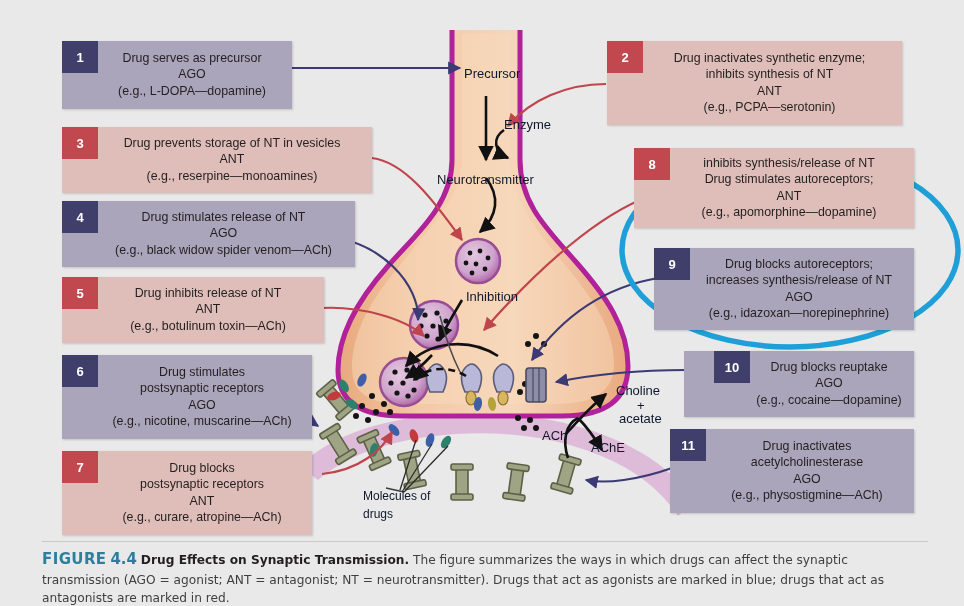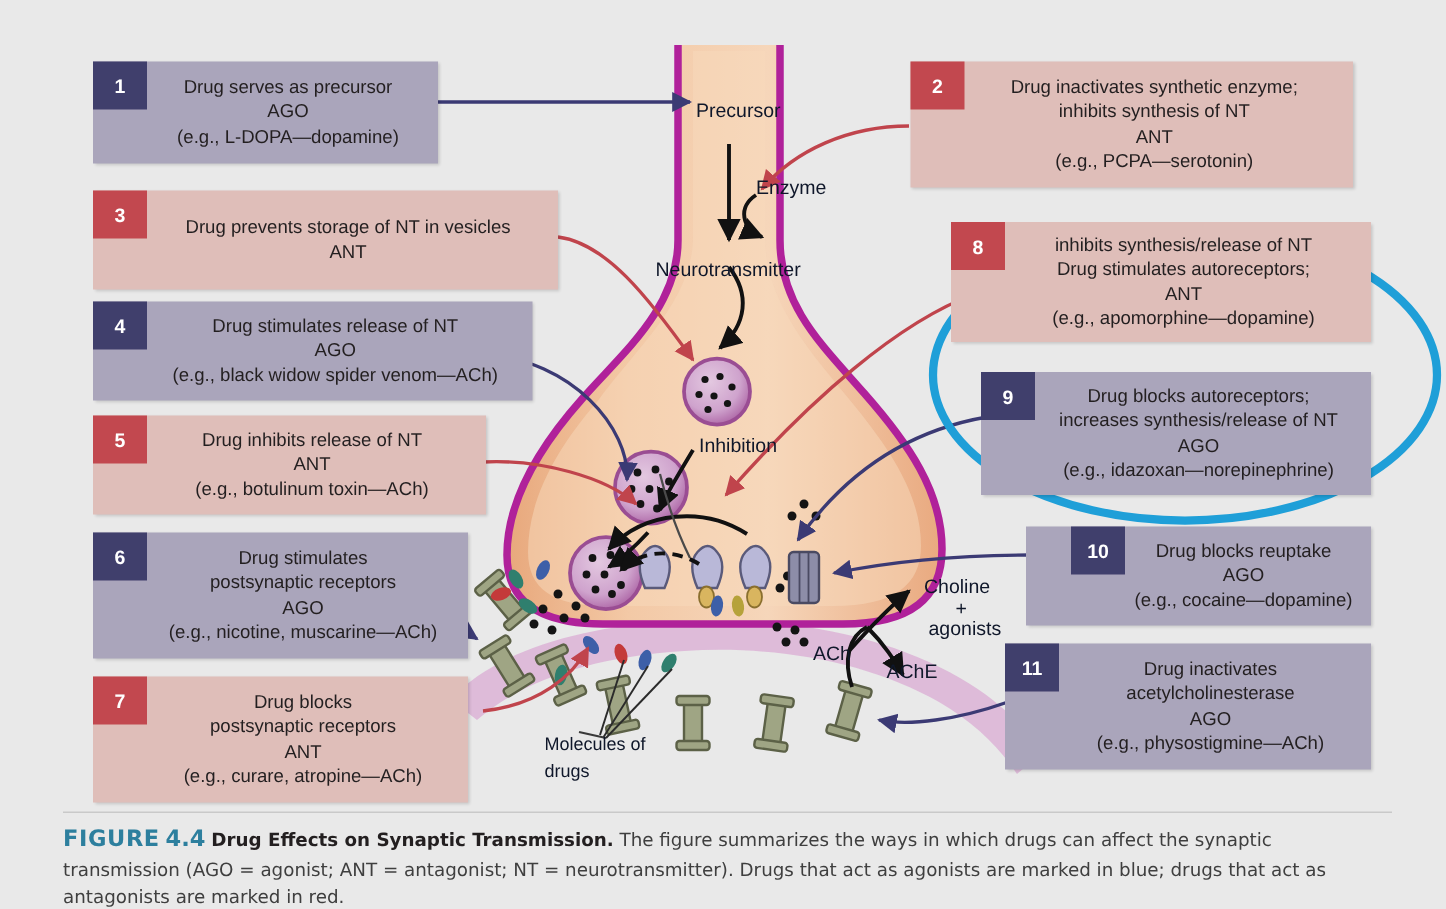--- a/index.html
+++ b/index.html
@@ -338,21 +338,21 @@
 
     <ellipse cx="790" cy="250" rx="168" ry="97" fill="none" stroke="#1f9fd8" stroke-width="5.5"></ellipse>
   </svg>
 
   <div class="diagram-label" style="left:464px; top:66px;">Precursor</div>
   <div class="diagram-label" style="left:504px; top:117px;">Enzyme</div>
   <div class="diagram-label" style="left:437px; top:172px;">Neurotransmitter</div>
   <div class="diagram-label" style="left:443px; top:289px;margin-left:23px;">Inhibition</div>
   <div class="diagram-label" style="left:616px; top:383px;">Choline</div>
   <div class="diagram-label" style="left:637px; top:398px;">+</div>
-  <div class="diagram-label" style="left:619px; top:411px;">agonists</div>
+  <div class="diagram-label" style="left:619px; top:411px;">acetate</div>
   <div class="diagram-label" style="left:542px; top:428px;">ACh</div>
   <div class="diagram-label" style="left:591px; top:440px;">AChE</div>
   <div class="diagram-label small" style="left:363px; top:489px;">Molecules of</div>
   <div class="diagram-label small" style="left:363px; top:507px;">drugs</div>
 
   <div class="label-box ago" style="left:62px; top:41px; width:230px; height:68px;">
     <div class="badge">1</div>
     <div class="box-text">
       <span class="ln">Drug serves as precursor</span>
       <span class="ln">AGO</span>
@@ -368,20 +368,21 @@
       <span class="ln">ANT</span>
       <span class="ln">(e.g., PCPA—serotonin)</span>
     </div>
   </div>
 
   <div class="label-box ant" style="left:62px; top:127px; width:310px; height:66px;">
     <div class="badge">3</div>
     <div class="box-text">
       <span class="ln">Drug prevents storage of NT in vesicles</span>
       <span class="ln">ANT</span>
+      <span class="ln">(e.g., reserpine—monoamines)</span>
     </div>
   </div>
 
   <div class="label-box ago" style="left:62px; top:201px; width:293px; height:66px;">
     <div class="badge">4</div>
     <div class="box-text">
       <span class="ln">Drug stimulates release of NT</span>
       <span class="ln">AGO</span>
       <span class="ln">(e.g., black widow spider venom—ACh)</span>
     </div>

